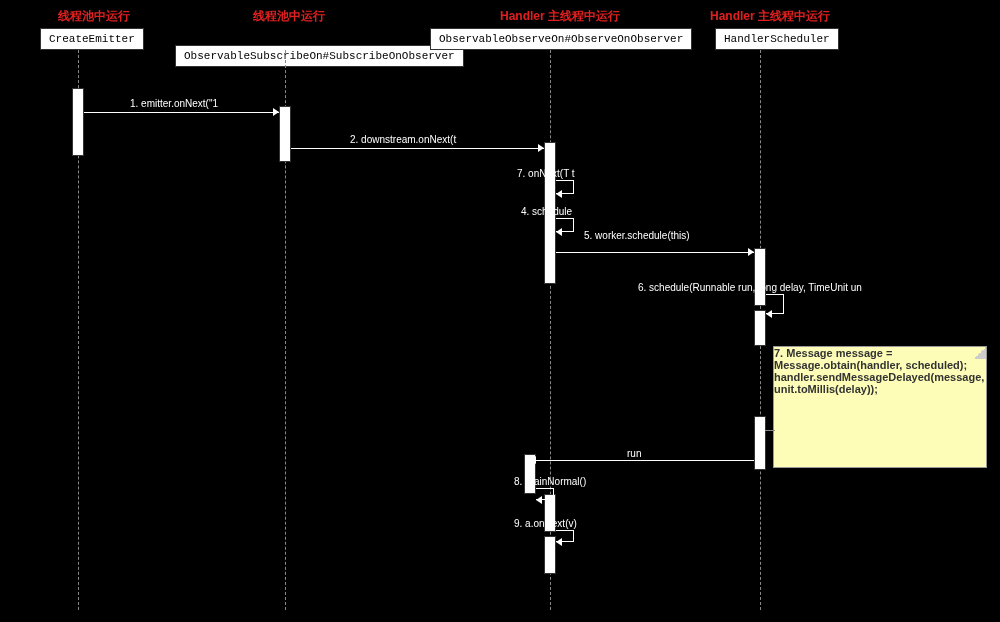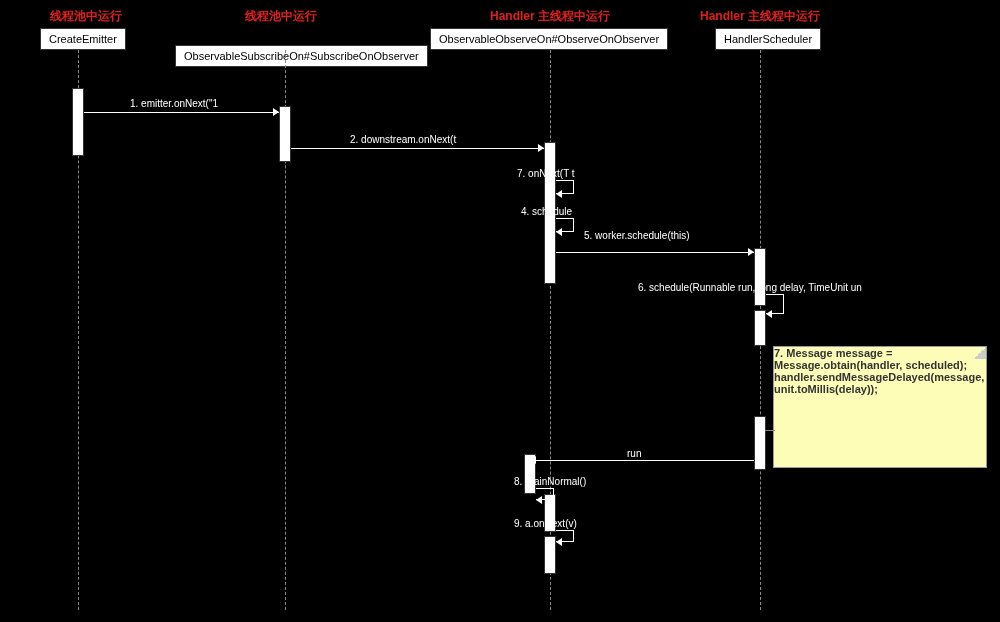--- a/index.html
+++ b/index.html
@@ -1,19 +1,19 @@
 <!DOCTYPE html>
 <html><head>
 <meta charset="utf-8">
 <style>
   * { margin: 0; padding: 0; box-sizing: border-box; }
   body { background: #000; font-family: Arial, sans-serif; font-size: 11px; width: 1000px; height: 622px; position: relative; overflow: hidden; }
   
-  .header { position: absolute; color: #e02020; font-size: 12px; font-weight: bold; text-align: left; }
-  .lifeline-box { position: absolute; background: #fff; border: 1px solid #333; padding: 4px 8px; font-size: 11px; white-space: nowrap; }
+  .header { position: absolute; color: #e02020; font-size: 12px; font-weight: bold; text-align: right; }
+  .lifeline-box { position: absolute; background: #fff; border: 1px solid #333; padding: 4px 8px; font-size: 11px; white-space: nowrap; font-family: Liberation Mono, monospace; }
   .lifeline { position: absolute; border-left: 1px dashed #888; width: 0; }
   .activation { position: absolute; background: #fff; border: 1px solid #333; width: 12px; }
   .msg-label { position: absolute; color: #fff; font-size: 10px; white-space: nowrap; }
   .arrow-line { position: absolute; background: #fff; height: 1px; }
   .arrow-head-r { position: absolute; width: 0; height: 0; border-left: 6px solid #fff; border-top: 4px solid transparent; border-bottom: 4px solid transparent; }
   .arrow-head-l { position: absolute; width: 0; height: 0; border-right: 6px solid #fff; border-top: 4px solid transparent; border-bottom: 4px solid transparent; }
   .self-call { position: absolute; border: 1px solid #fff; border-left: none; }
   .note { position: absolute; background: #fdfdb8; border: 1px solid #999; font-size: 11px; font-weight: bold; color: #333; }
   .note::after { content: ""; position: absolute; top: 0; right: 0; width: 12px; height: 12px; background: linear-gradient(135deg, #fdfdb8 50%, #ccc 50%); }
 </style>

